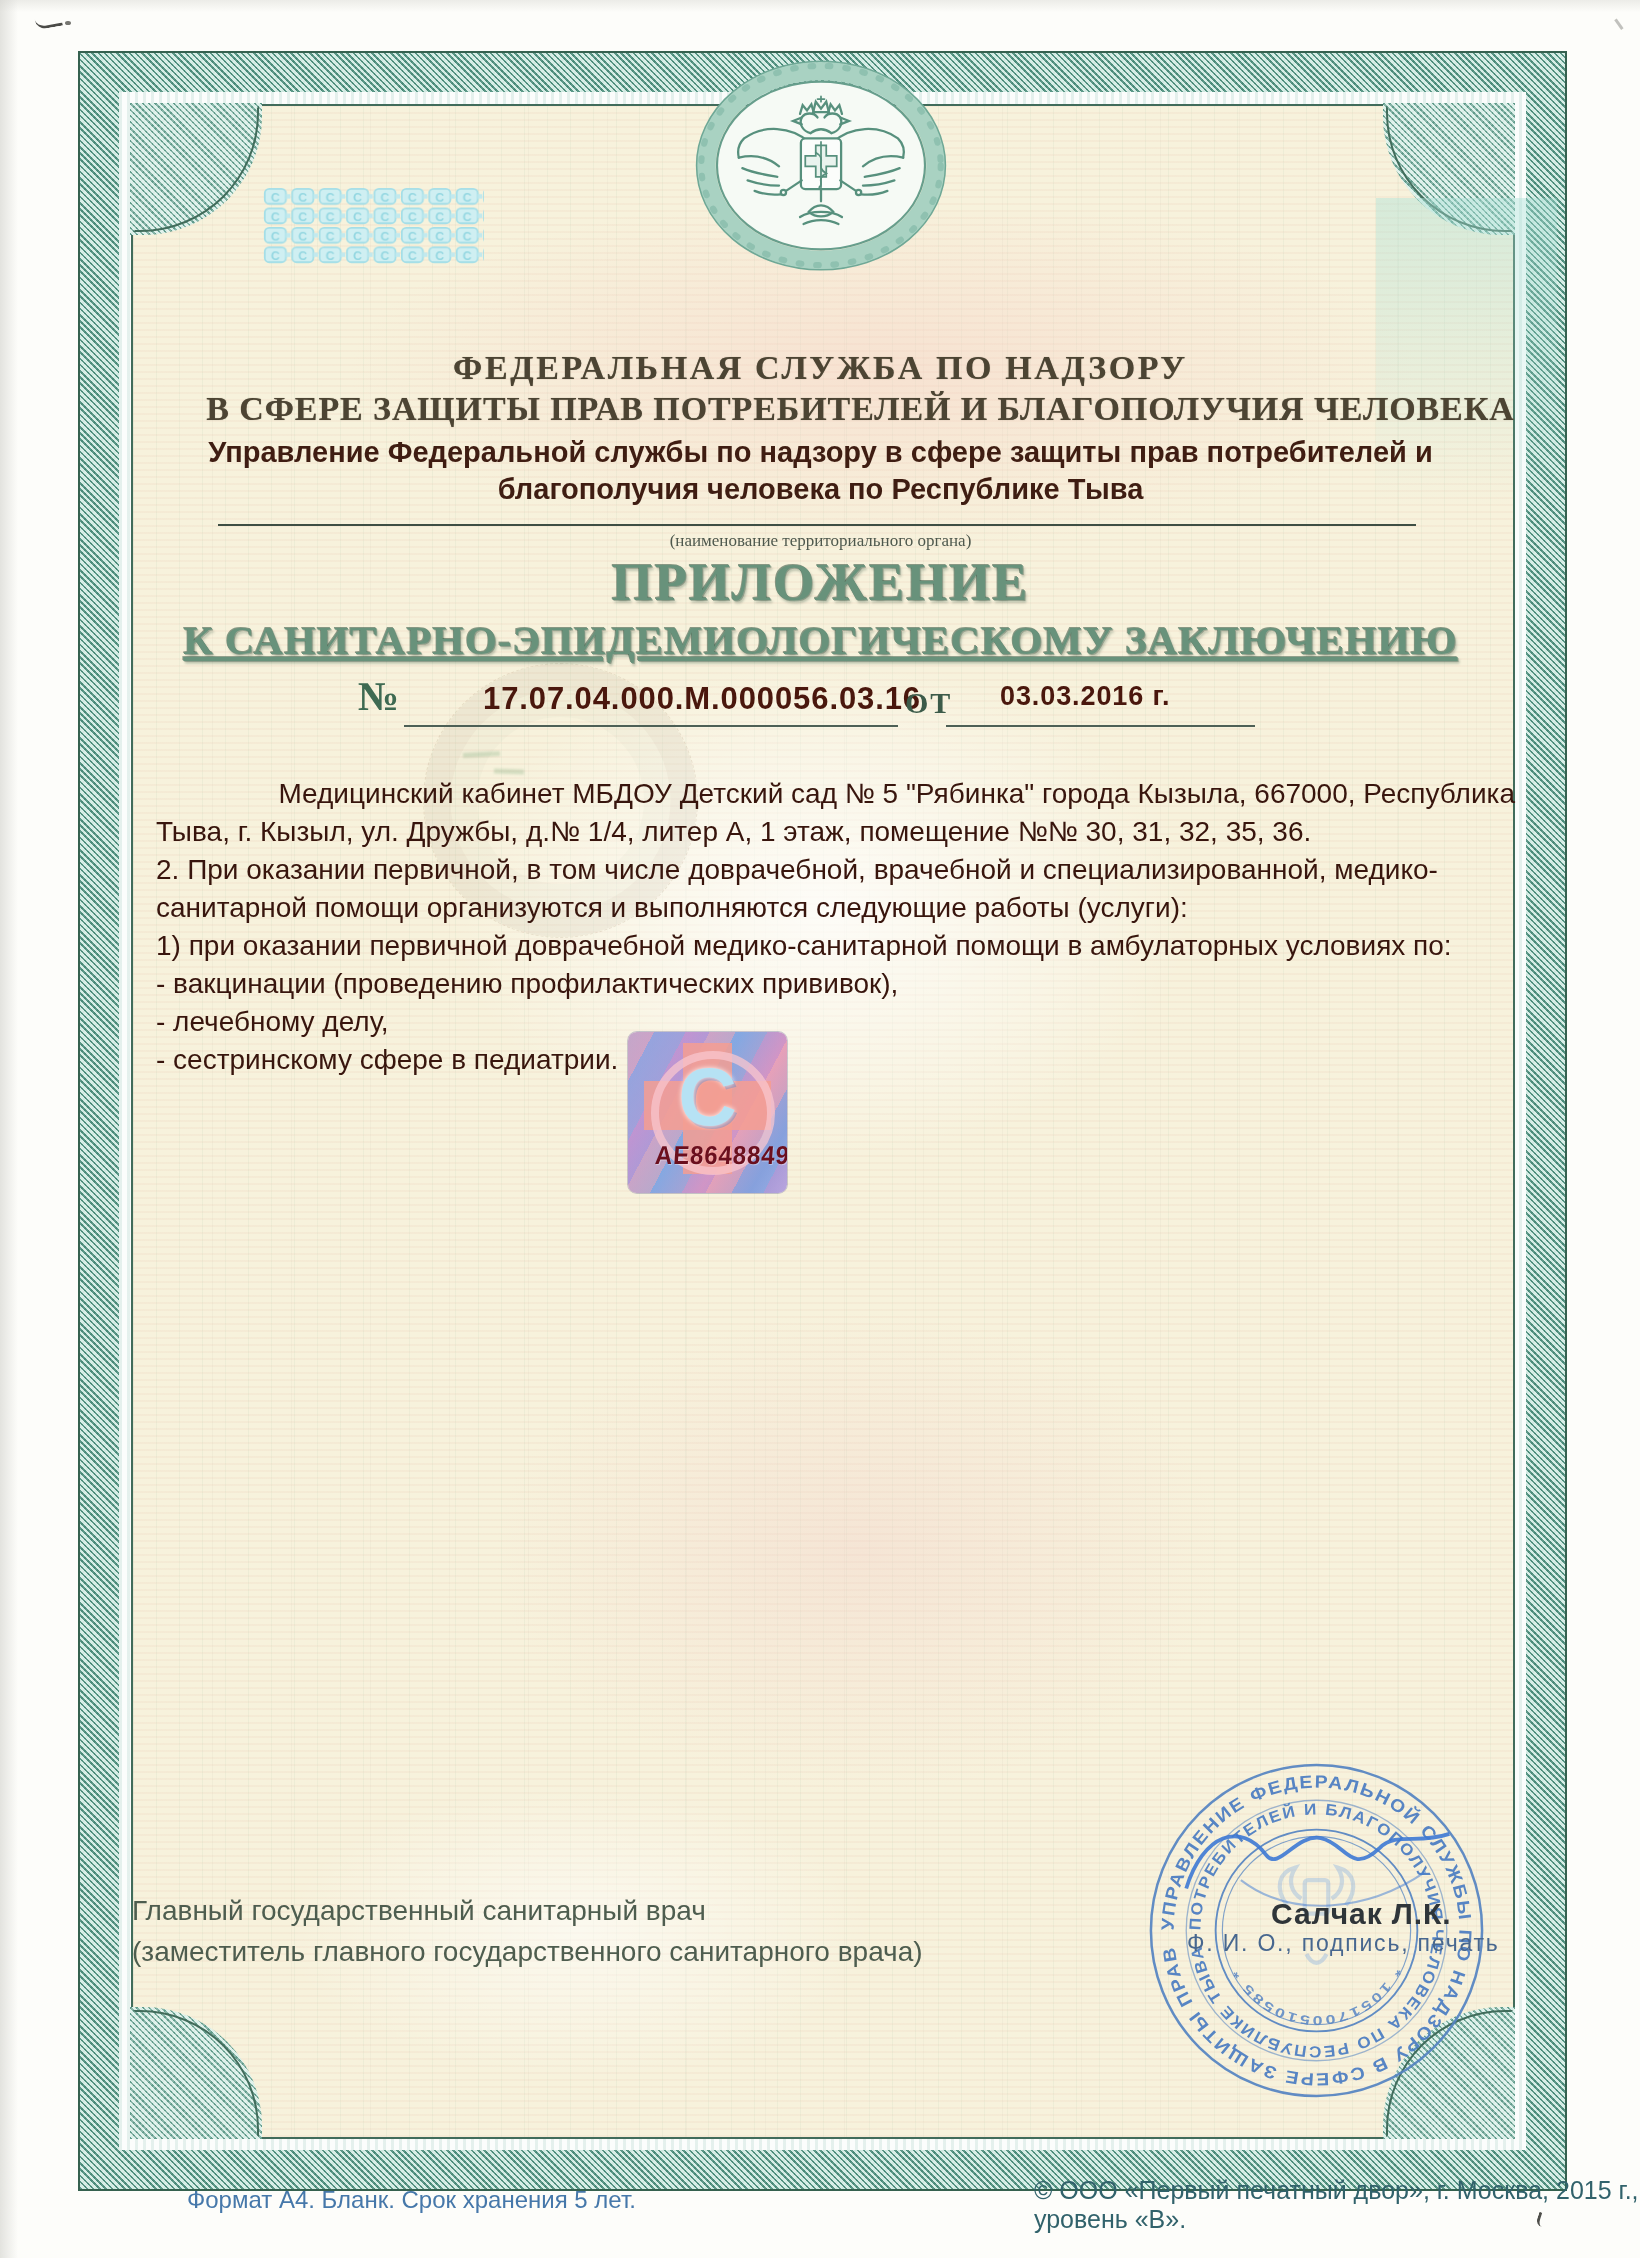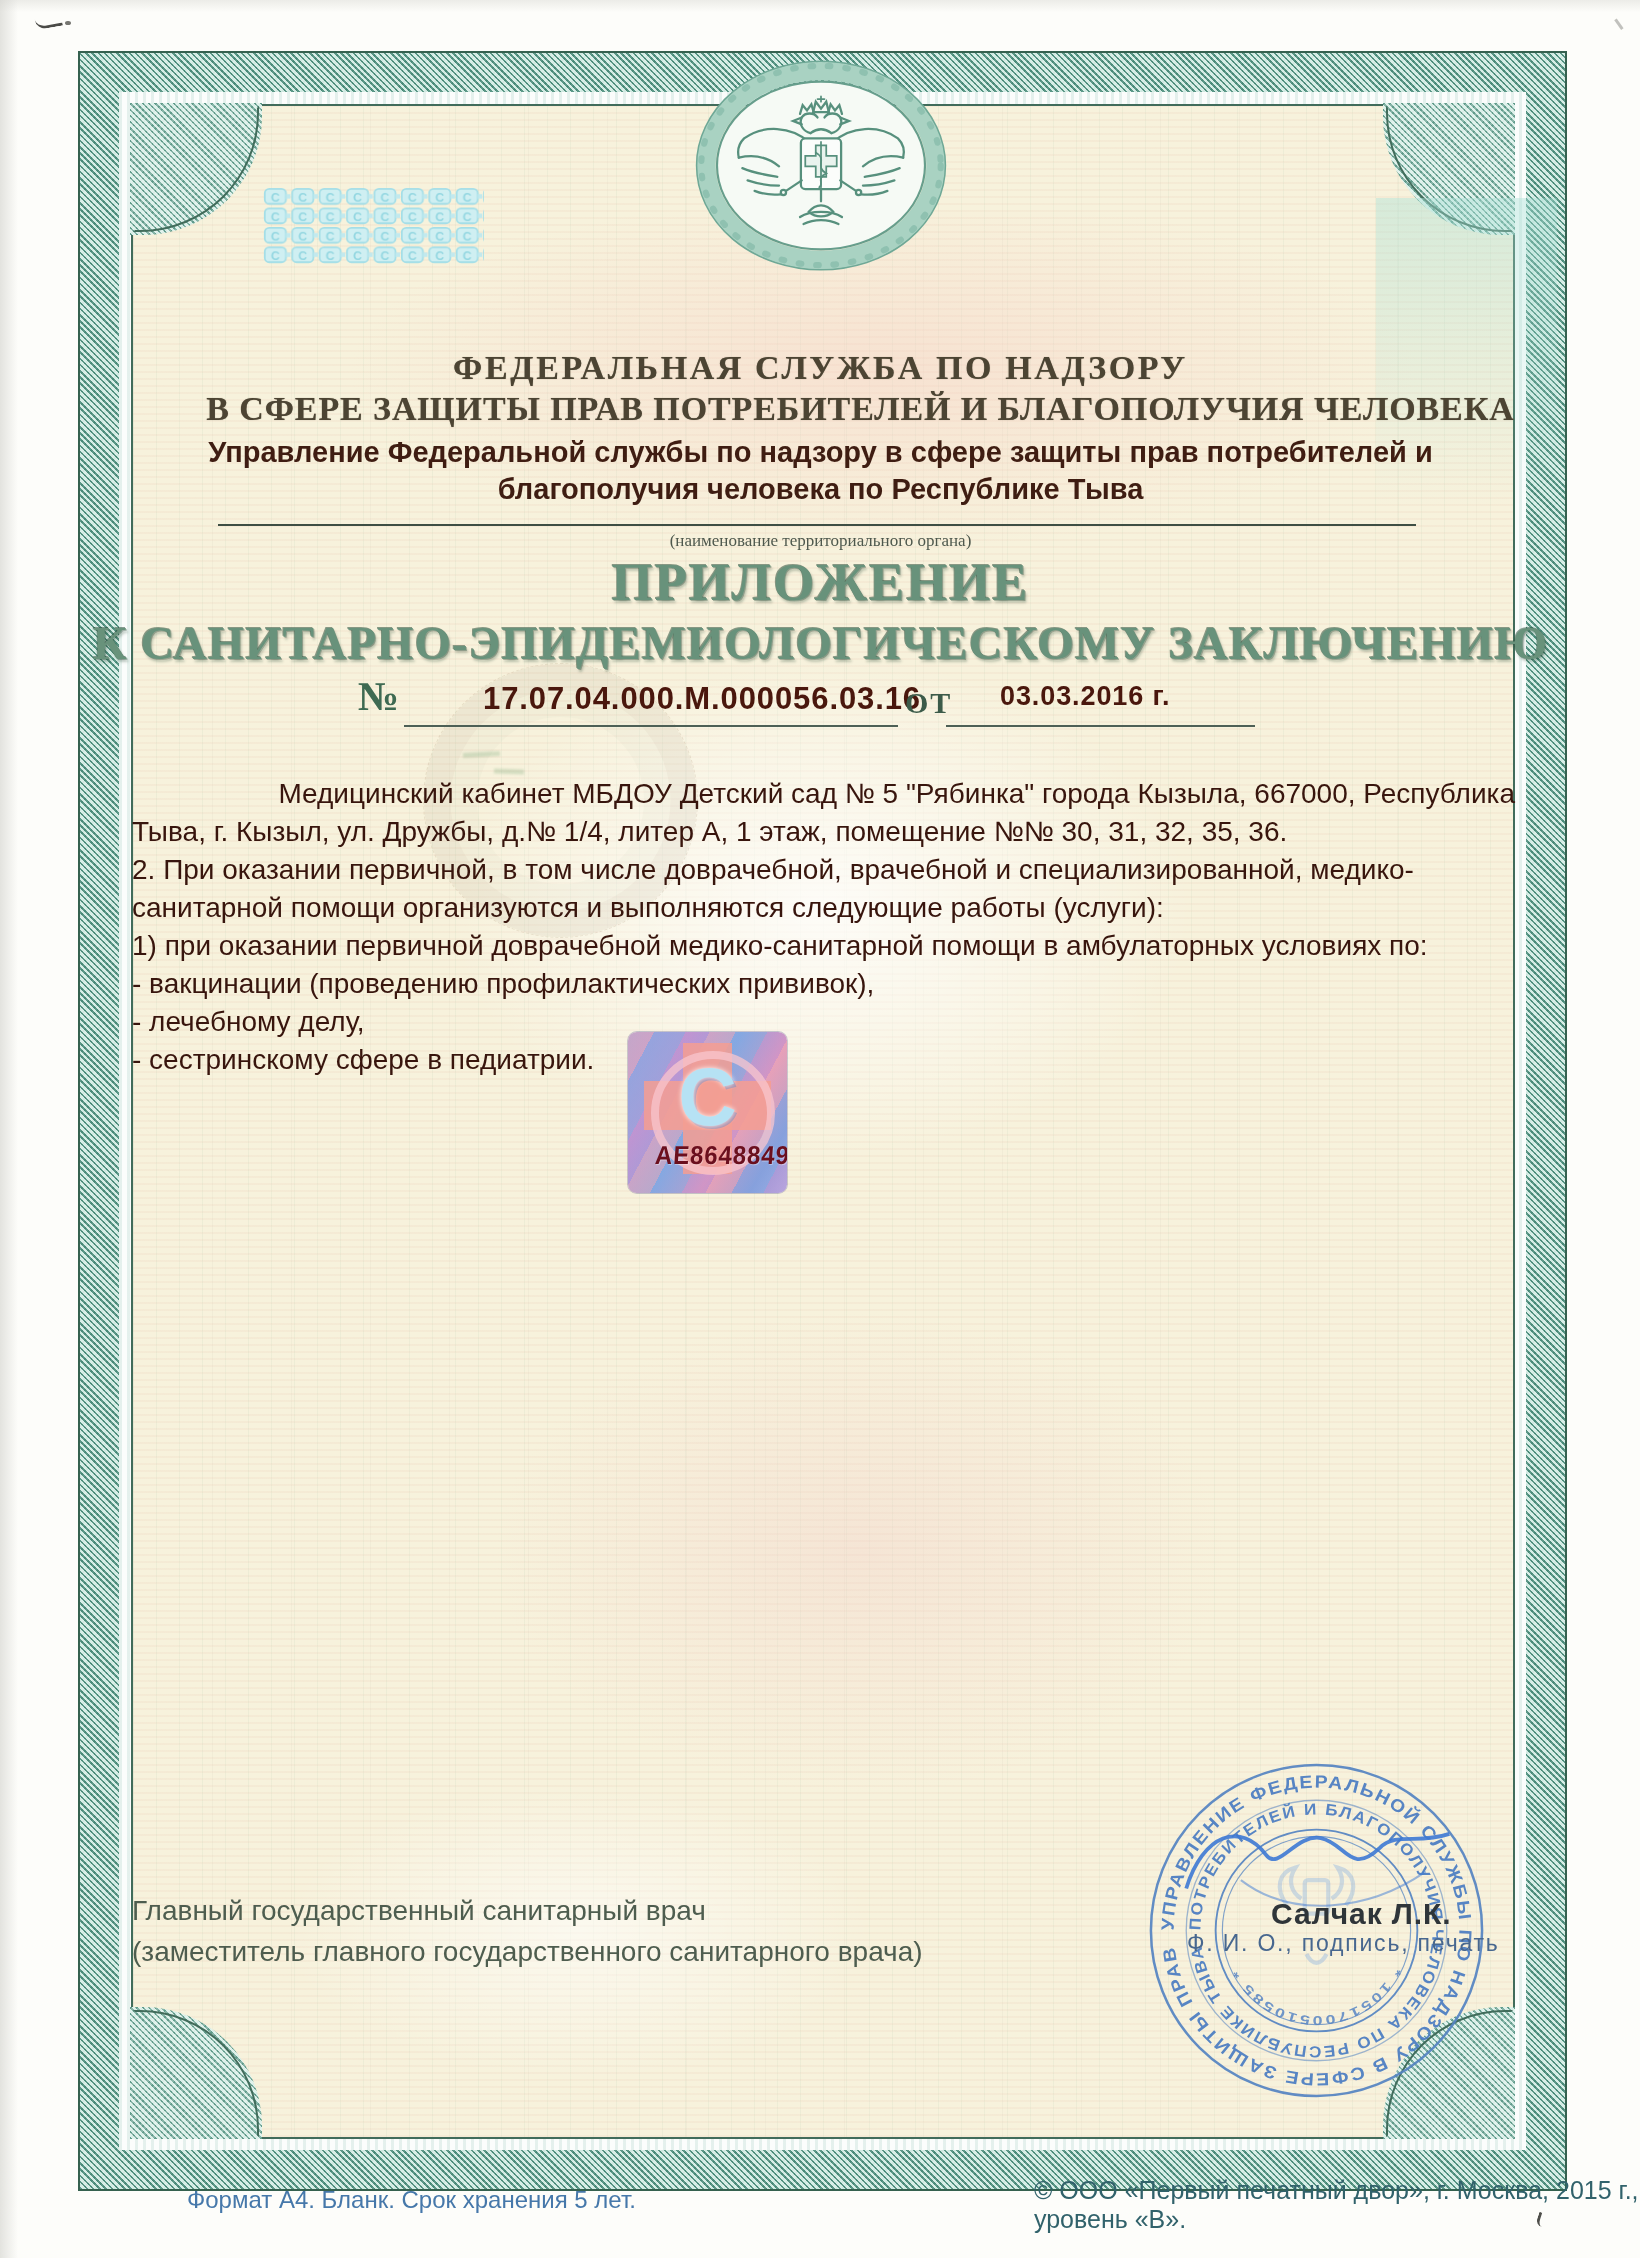--- a/index.html
+++ b/index.html
@@ -75,31 +75,31 @@
   .hdr2{top:390px;font-size:34px;letter-spacing:0.9px;margin-left:40px;}
   .org{width:1641px;text-align:center;color:#3f1d12;font-size:29px;font-weight:bold;}
   .org1{top:436px;}
   .org2{top:473px;}
   .rule{left:218px;top:524px;width:1198px;height:1.8px;background:#3e4f44;}
   .org-caption{top:531px;width:1641px;text-align:center;font-size:17px;color:#4e584d;}
   
   .title{width:1641px;text-align:center;font-weight:bold;color:#68927b;
     text-shadow:-0.9px -0.9px 0 rgba(46,78,60,.55),0.9px 0.9px 0 rgba(46,78,60,.35),1.8px 2.6px 2.6px rgba(46,78,60,.3);}
   .title1{top:552px;font-size:53px;letter-spacing:1.8px;}
-  .title2{top:616px;font-size:47px;letter-spacing:0.9px;}
+  .title2{top:616px;font-size:41px;letter-spacing:0.9px;text-decoration:underline;}
   
   .no-label{left:358px;top:672px;font-size:41px;color:#3e6a52;font-weight:bold;}
   .doc-number{left:483px;top:681px;font-size:31px;font-weight:bold;color:#4a170d;letter-spacing:0.9px;}
   .from-label{left:905px;top:686px;font-size:30px;color:#3c5b49;font-weight:bold;letter-spacing:1.8px;}
   .doc-date{left:1000px;top:681px;font-size:27px;font-weight:bold;color:#4a170d;letter-spacing:0.9px;}
   .underline1{left:404px;top:725px;width:494px;height:1.8px;background:#4e5f55;}
   .underline2{left:946px;top:725px;width:309px;height:1.8px;background:#4e5f55;}
   
   .body-text{left:132px;top:775px;width:1383px;color:#38150d;font-size:28px;line-height:38px;}
-  .body-text .line{white-space:nowrap;}
+  .body-text .line{white-space:nowrap;padding-left:24px;}
   .body-text .indent{padding-left:55px;text-align:right;}
   
   .holo{left:628px;top:1032px;width:159px;height:161px;border-radius:8.8px;overflow:hidden;
     background:
       repeating-linear-gradient(118deg,rgba(240,150,170,.45) 0 23px,rgba(120,150,220,.45) 23px 51px,rgba(185,120,200,.4) 51px 72px),
       linear-gradient(120deg,#9fb4e4 0%,#c3a8d8 25%,#8fb7e6 45%,#e0a9c4 65%,#92a9dd 85%,#b9c3ec 100%);
     box-shadow:0 0 0 0.9px rgba(120,120,160,.4);}
   .holo-cross-v{position:absolute;left:55px;top:10.6px;width:49px;height:131px;background:rgba(244,158,146,.85);}
   .holo-cross-h{position:absolute;left:16px;top:49px;width:127px;height:49px;background:rgba(244,158,146,.85);}
   .holo-ring{position:absolute;left:23px;top:19.4px;width:108px;height:108px;border-radius:50%;

